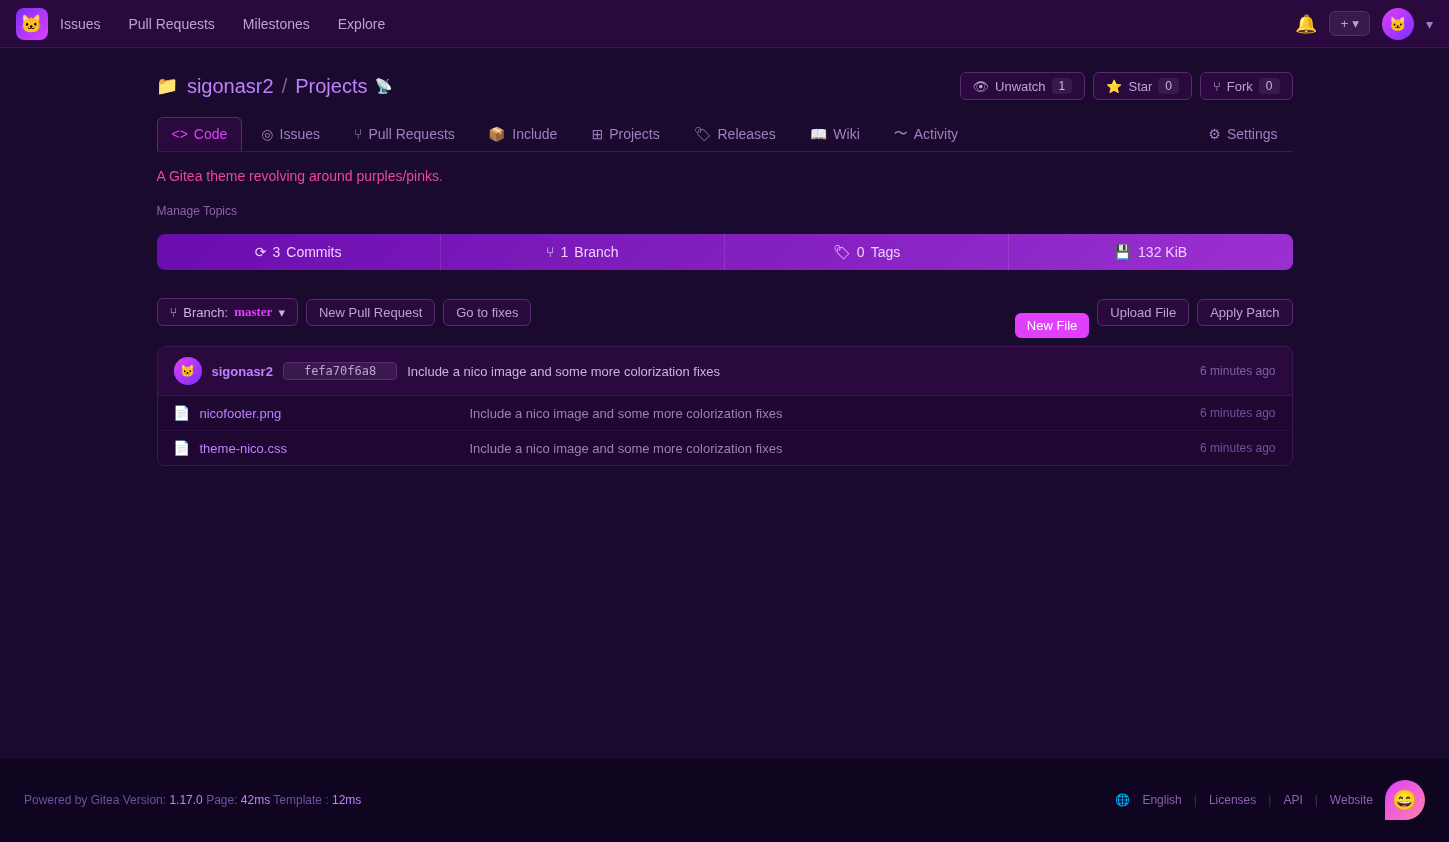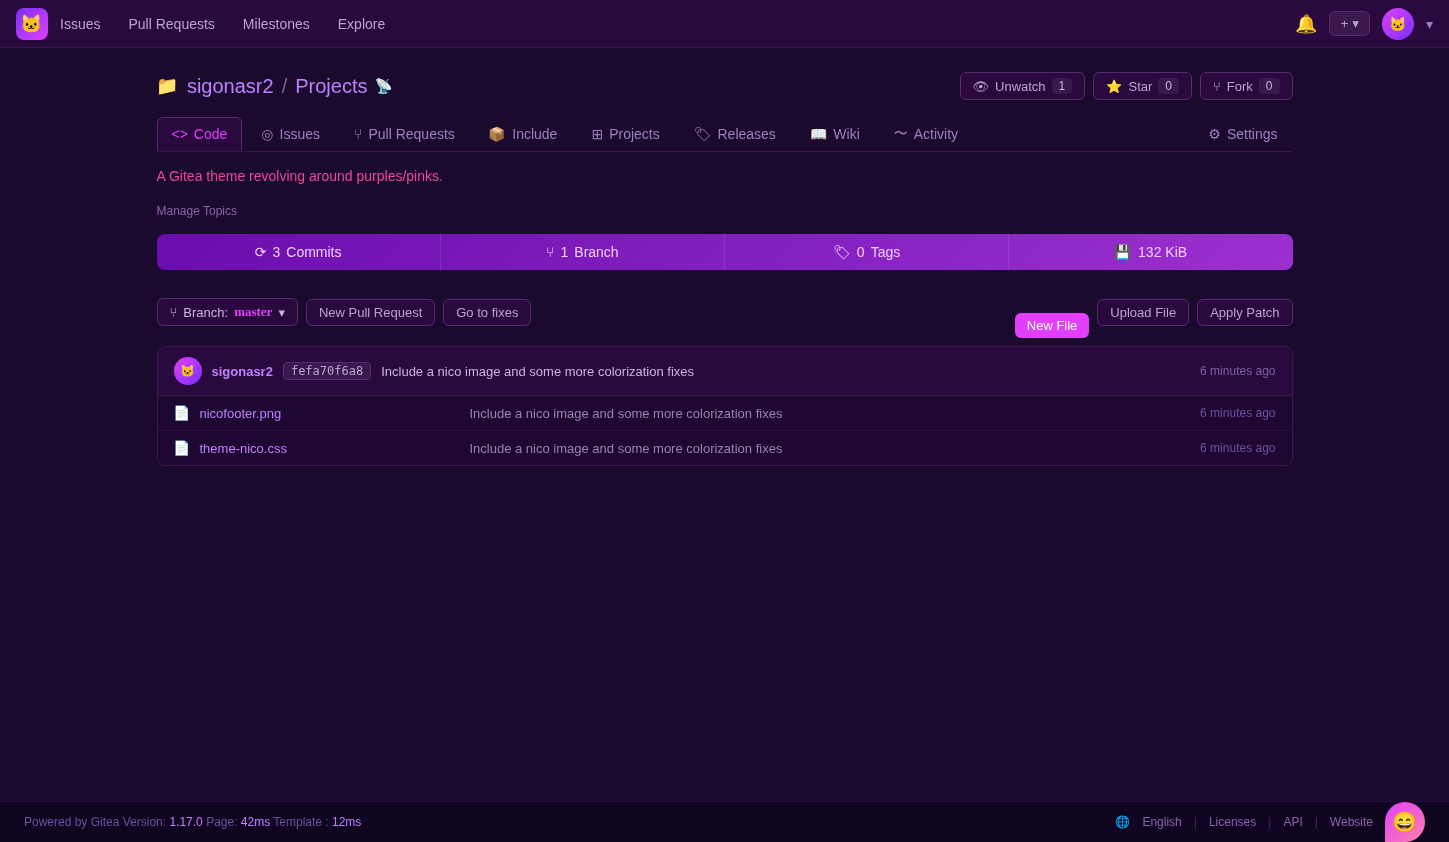--- a/index.html
+++ b/index.html
@@ -280,21 +280,21 @@
     .commit-author {
       color: #c080ff;
       font-weight: 600;
       font-size: 13px;
       cursor: pointer;
     }
     .commit-hash {
       background: #3a1a4e;
       border: 1px solid #5a2a6e;
       border-radius: 4px;
-      padding: 1px 7px;
+      padding: 1px 20px;
       font-family: monospace;
       font-size: 12px;
       color: #c0a0d0;
       cursor: pointer;
     }
     .commit-message {
       color: #d0b0e0;
       font-size: 13px;
       flex: 1;
     }
@@ -333,21 +333,21 @@
     .file-time {
       color: #7050a0;
       font-size: 12px;
       white-space: nowrap;
     }
 
     
     .footer {
       background: #0f0520;
       border-top: 1px solid #2a0a3e;
-      padding: 0 24px;
+      padding: 22px 24px;
       display: flex;
       align-items: center;
       justify-content: space-between;
       font-size: 12px;
       color: #7050a0;
     }
     .footer-right {
       display: flex;
       align-items: center;
       gap: 12px;

